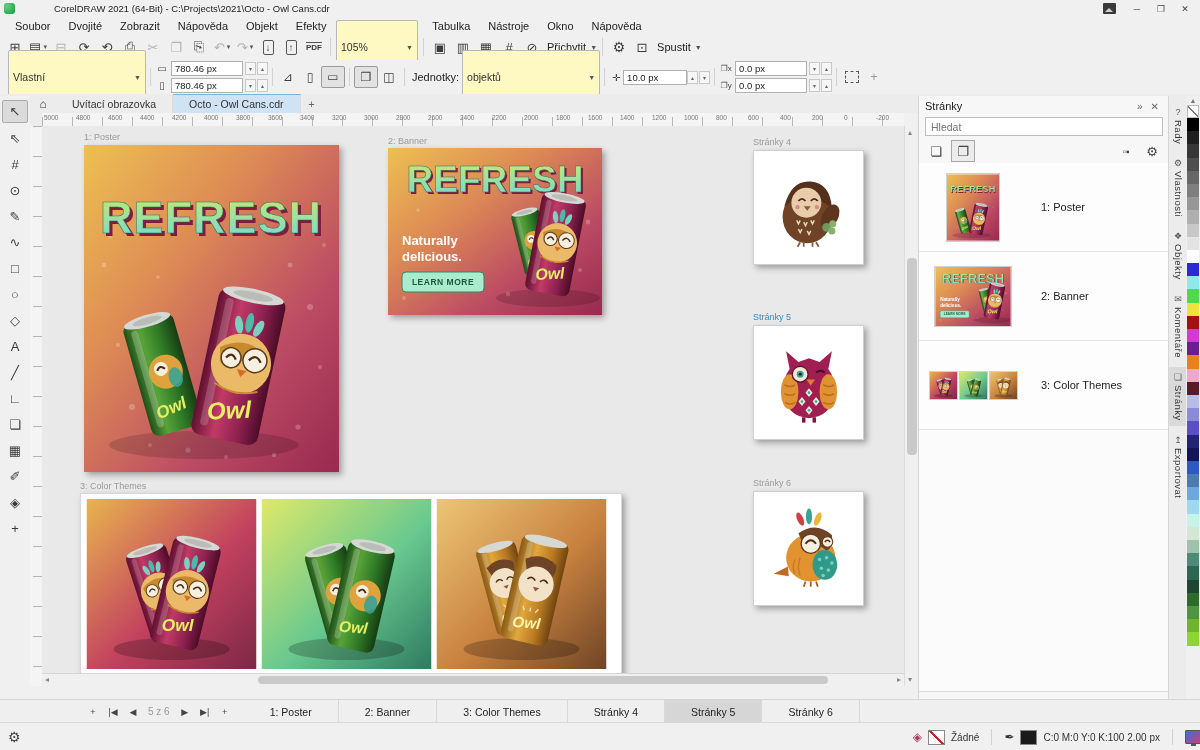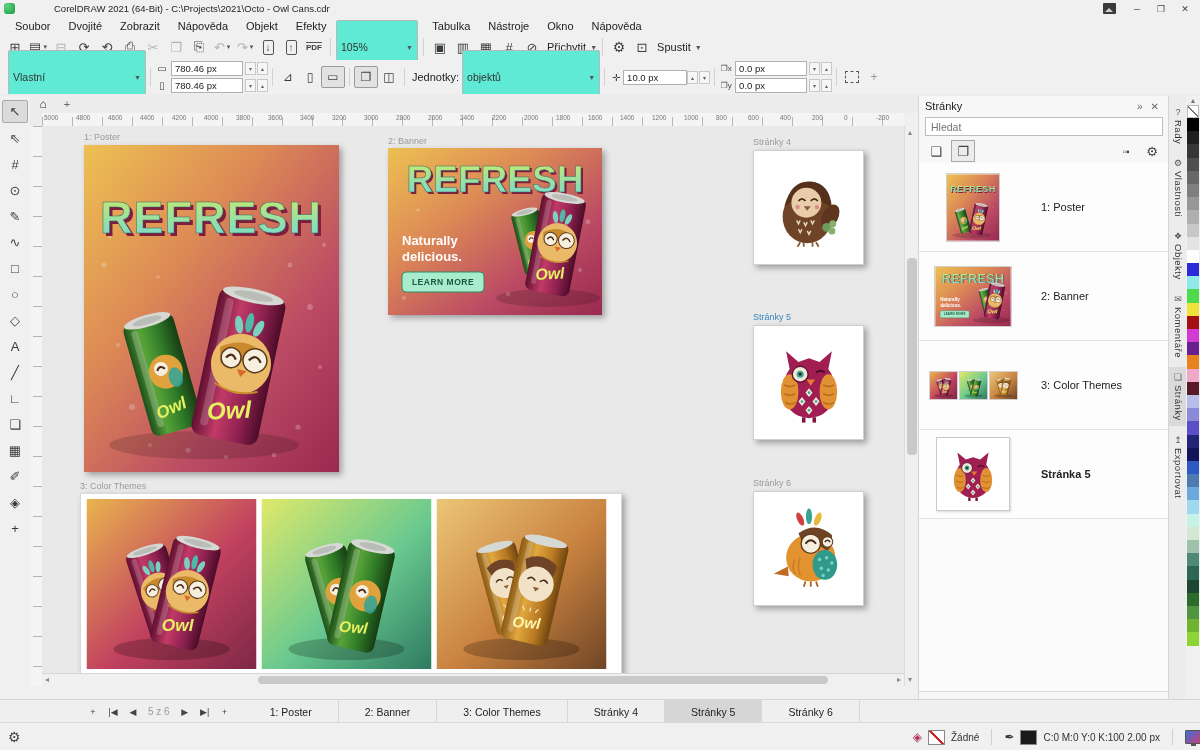--- a/index.html
+++ b/index.html
@@ -20,21 +20,21 @@
   .menu-item{padding:0 9px;font-size:11px;color:#222;}
   
   .toolbar{left:0;top:34px;width:1200px;height:26px;display:flex;align-items:center;background:#f0f0f0;border-bottom:1px solid #dcdcdc;padding-left:4px;gap:1px;}
   .tbtn{height:21px;min-width:22px;display:flex;align-items:center;justify-content:center;font-size:13px;color:#3c3c3c;border-radius:2px;}
   .tbtn.disabled{color:#b4b4b4;}
   .tbtn.boxed span.g{border:1px solid #555;border-radius:2px;padding:0 2px;font-size:10px;line-height:13px;}
   .tbtn.pdf span.g{font-size:8px;font-weight:bold;letter-spacing:0;border-top:1px solid #555;}
   .tbtn .caret{display:none;font-size:7px;color:#555;margin-left:2px;}
   .tbtn.has-caret .caret{display:inline;}
   .vsep{width:1px;height:18px;background:#d2d2d2;margin:0 4px;}
-  .combo{height:18px;background:#5eead4;border:1px solid #b8b8b8;display:flex;align-items:center;font-size:10.5px;padding:17px 4px;border-radius:2px;}
+  .combo{height:18px;background:#fef9c3;border:1px solid #b8b8b8;display:flex;align-items:center;font-size:10.5px;padding:17px 4px;border-radius:2px;}
   .combo .cv{flex:1;}
   .combo .ca{font-size:7px;color:#555;margin-left:6px;}
   .tlabel{font-size:11px;color:#222;margin:0 3px;}
   .gear{font-size:14px;}
   
   .propbar{left:0;top:60px;width:1200px;height:34px;display:flex;align-items:center;background:#f0f0f0;border-bottom:1px solid #cfcfcf;padding-left:8px;}
   .pgroup{display:flex;flex-direction:column;gap:2px;}
   .prow{display:flex;align-items:center;gap:2px;}
   .picon{font-size:10px;color:#444;width:14px;text-align:center;}
   .pinput{width:64px;height:13px;border:1px solid #b0b0b0;font-size:9.5px;padding:0 3px;font-family:inherit;background:#fff;color:#222;}
@@ -564,20 +564,25 @@
     </span>
     <span class="vsep"></span>
     <span class="pbtn">
         <span class="dashedbox"></span>
       </span>
     <span class="pbtn" style="color:#999">+</span>
   </div>
 
   <div class="abs tabrow">
     <span class="homebtn">⌂</span>
+    <span style="display:flex;height:100%;align-items:flex-end">
+
+    <span class="dtab">Uvítací obrazovka</span>
+        <span class="dtab active">Octo - Owl Cans.cdr</span>
+      </span>
     <span class="newtab">+</span>
   </div>
 
   <div class="abs toolbox">
 
       <span class="tool active">
         <span class="g">↖</span>
       </span>
 
       <span class="tool">
@@ -807,30 +812,20 @@
               <use href="#scene-theme2"></use>
             </svg>
             <svg width="27" height="27" viewBox="0 0 170 170">
               <use href="#scene-theme3"></use>
             </svg>
           </span>
           <span class="dlabel">3: Color Themes</span>
         </div>
 
 
-        <div class="ditem current">
-          <span class="thumb">
-            <span class="tbox">
-              <svg width="60" height="60" viewBox="0 0 100 100">
-                <use href="#owl-magenta"></use>
-              </svg>
-            </span>
-          </span>
-          <span class="dlabel">Stránka 5</span>
-        </div>
 
       </div>
     <div class="dbottom">
       <span class="dibtn">⊞</span>
       <span class="dibtn">
         <svg width="12" height="13" viewBox="0 0 12 13">
             <path d="M1.5 3.5h9M4.5 3.5v-2h3v2M3 3.5l.6 8h4.8l.6-8M5 5.5v4.5M7 5.5v4.5" stroke="#555" stroke-width="1" fill="none"></path>
           </svg>
       </span>
       <span class="sp"></span>

